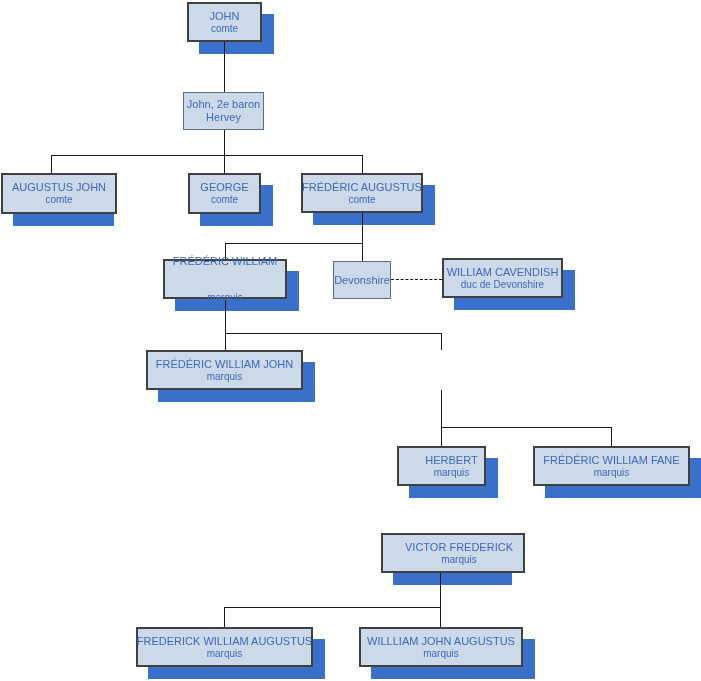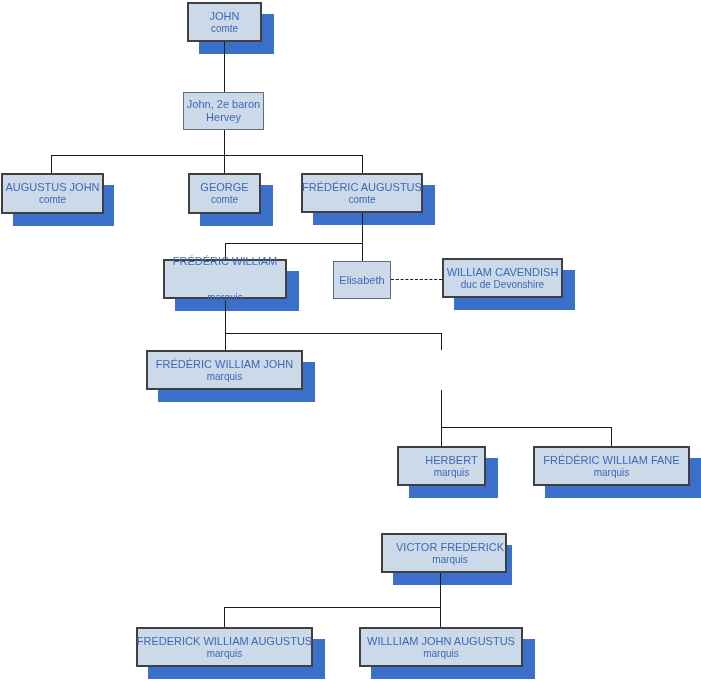--- a/index.html
+++ b/index.html
@@ -71,56 +71,56 @@
     <div class="cline" style="left: 224px; top: 607px; width: 216px; height: 1px;"></div>
     <div class="cline" style="left: 224px; top: 607px; width: 1px; height: 20px;"></div>
     <div class="node framed" style="left: 187px; top: 2px; width: 75px; height: 40px;">
       <div class="name">JOHN</div>
       <div class="sub">comte</div>
     </div>
     <div class="node plain" style="left: 183px; top: 92px; width: 81px; height: 38px;">
       <div class="name">John, 2e baron</div>
       <div class="name">Hervey</div>
     </div>
-    <div class="node framed" style="left: 1px; top: 173px; width: 103px; height: 41px;">
+    <div class="node framed" style="left: 1px; top: 173px; width: 116px; height: 41px;">
       <div class="name">AUGUSTUS JOHN</div>
       <div class="sub">comte</div>
     </div>
     <div class="node framed" style="left: 188px; top: 173px; width: 73px; height: 41px;">
       <div class="name">GEORGE</div>
       <div class="sub">comte</div>
     </div>
     <div class="node framed" style="left: 301px; top: 173px; width: 122px; height: 40px;">
       <div class="name">FRÉDÉRIC AUGUSTUS</div>
       <div class="sub">comte</div>
     </div>
     <div class="node framed" style="left: 163px; top: 259px; width: 124px; height: 40px; gap: 24px;">
       <div class="name">FRÉDÉRIC WILLIAM</div>
       <div class="sub">marquis</div>
     </div>
     <div class="node plain" style="left: 333px; top: 261px; width: 58px; height: 38px;">
-      <div class="name">Elisabeth</div>
+      <div class="name">Devonshire</div>
     </div>
     <div class="node framed" style="left: 442px; top: 258px; width: 121px; height: 40px;">
       <div class="name">WILLIAM CAVENDISH</div>
       <div class="sub">duc de Devonshire</div>
     </div>
     <div class="node framed" style="left: 146px; top: 350px; width: 157px; height: 40px;">
       <div class="name">FRÉDÉRIC WILLIAM JOHN</div>
       <div class="sub">marquis</div>
     </div>
     <div class="node framed" style="left: 397px; top: 446px; width: 89px; height: 40px; padding-left: 20px;">
       <div class="name">HERBERT</div>
       <div class="sub">marquis</div>
     </div>
     <div class="node framed" style="left: 533px; top: 446px; width: 157px; height: 40px;">
       <div class="name">FRÉDÉRIC WILLIAM FANE</div>
       <div class="sub">marquis</div>
     </div>
-    <div class="node framed" style="left: 381px; top: 533px; width: 126px; height: 40px; padding-left: 12px;">
+    <div class="node framed" style="left: 381px; top: 533px; width: 144px; height: 40px; padding-left: 12px;">
       <div class="name">VICTOR FREDERICK</div>
       <div class="sub">marquis</div>
     </div>
     <div class="node framed" style="left: 136px; top: 627px; width: 177px; height: 40px;">
       <div class="name">FREDERICK WILLIAM AUGUSTUS</div>
       <div class="sub">marquis</div>
     </div>
     <div class="node framed" style="left: 359px; top: 627px; width: 164px; height: 40px;">
       <div class="name">WILLLIAM JOHN AUGUSTUS</div>
       <div class="sub">marquis</div>

